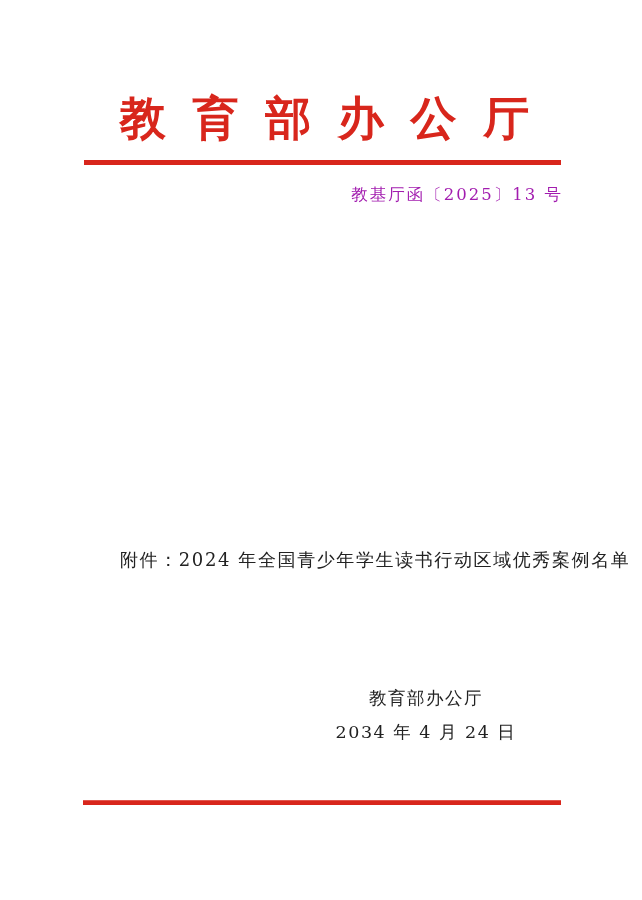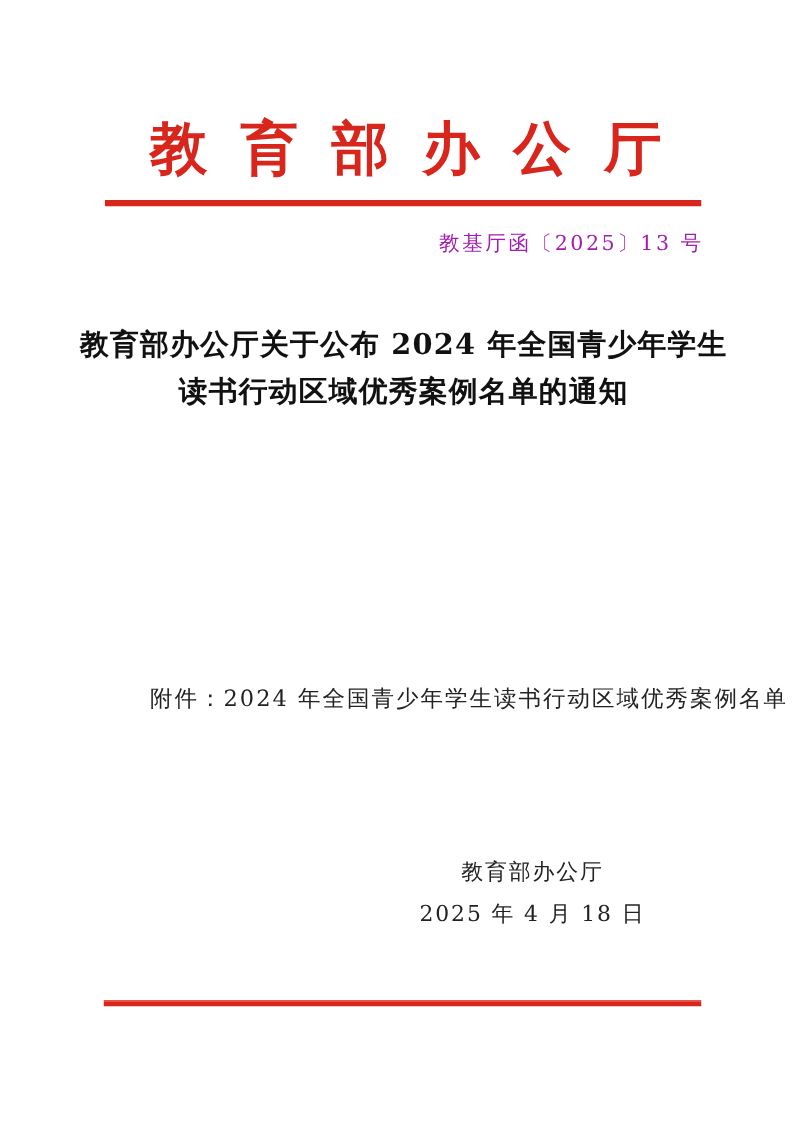--- a/index.html
+++ b/index.html
@@ -110,28 +110,24 @@
 <div class="page">
 
   <div class="header-title">
     <span class="ls-fix">教育部办公厅</span>
   </div>
 
   <div class="rule-top"></div>
 
   <div class="doc-number">教基厅函〔2025〕13 号</div>
 
-  <div class="notice-title">
-    <div>教育部办公厅关于公布 2024 年全国青少年学生</div>
-    <div>读书行动区域优秀案例名单的通知</div>
-  </div>
 
 
   <div class="attachment-line">附件：2024 年全国青少年学生读书行动区域优秀案例名单</div>
 
   <div class="signature-block">
     <div>教育部办公厅</div>
-    <div>2025 年 4 月 18 日</div>
+    <div>2034 年 4 月 24 日</div>
   </div>
 
   <div class="rule-bottom"></div>
 
 </div>
 
 </body></html>

